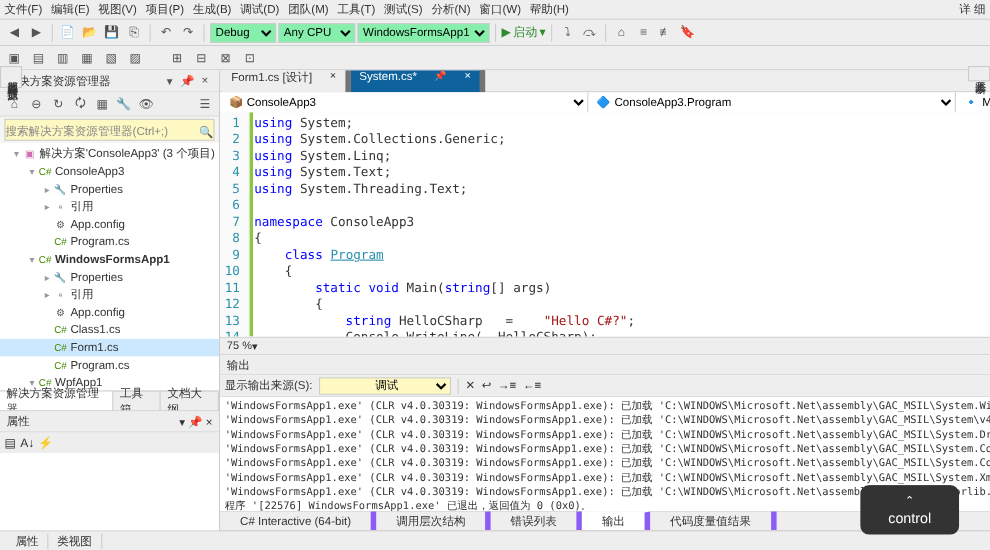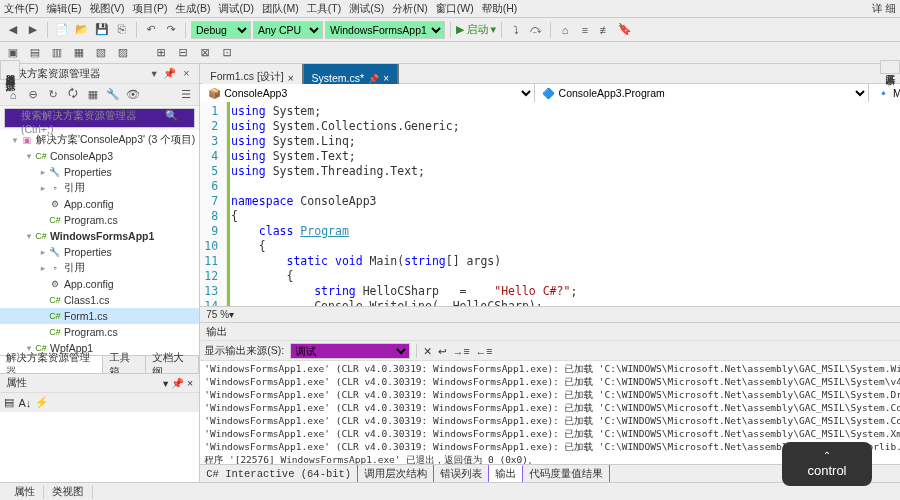--- a/index.html
+++ b/index.html
@@ -13,62 +13,62 @@
   .toolbar .start { color: #2e8b2e; display: flex; align-items: center; gap: 2px; }
   .toolbar2 { background: #eee; height: 22px; display: flex; align-items: center; padding: 0 4px; gap: 4px; border-bottom: 1px solid #ccc; }
   .toolbar2 .btn { width: 18px; height: 18px; display: inline-flex; align-items: center; justify-content: center; color: #555; font-size: 11px; }
   .main { display: flex; height: calc(100% - 18px - 24px - 22px - 18px); }
   .left { width: 225px; display: flex; flex-direction: column; border-right: 1px solid #ccc; background: #f5f5f5; }
   .panel-header { background: #eee; height: 20px; display: flex; align-items: center; padding: 0 6px; font-size: 10.5px; justify-content: space-between; border-bottom: 1px solid #ddd; }
   .panel-header .actions { display: flex; gap: 2px; }
   .panel-header .actions span { width: 14px; text-align: center; color: #555; }
   .sln-toolbar { background: #eee; height: 22px; display: flex; align-items: center; padding: 0 4px; gap: 2px; border-bottom: 1px solid #ddd; }
   .sln-toolbar .btn { width: 18px; height: 18px; display: inline-flex; align-items: center; justify-content: center; color: #555; font-size: 11px; }
-  .search { height: 20px; border: 1px solid #ccc; margin: 2px 4px; padding: 0 16px; display: flex; align-items: flex-start; background: #4c1d95; color: #888; font-size: 10.5px; position: relative; }
+  .search { height: 20px; border: 1px solid #ccc; margin: 2px 4px; padding: 0 0; display: flex; align-items: flex-end; background: #fef9c3; color: #888; font-size: 10.5px; position: relative; }
   .tree { flex: 1; overflow: auto; font-size: 10.5px; padding: 2px 0; background: #fff; }
   .tree .node { display: flex; align-items: center; height: 16px; padding-right: 4px; white-space: nowrap; }
   .tree .node.sel { background: #cce8ff; }
   .tree .tw { width: 10px; text-align: center; color: #999; font-size: 9px; }
   .tree .icon { width: 14px; height: 14px; margin-right: 2px; display: inline-flex; align-items: center; justify-content: center; font-size: 9px; }
   .tree .indent1 { padding-left: 10px; }
   .tree .indent2 { padding-left: 24px; }
   .tree .indent3 { padding-left: 38px; }
   .tree .bold { font-weight: bold; }
   .left-tabs { background: #eee; height: 18px; display: flex; border-top: 1px solid #ccc; font-size: 10.5px; }
   .left-tabs .tab { padding: 0 6px; display: flex; align-items: center; border-right: 1px solid #ccc; }
   .left-tabs .tab.active { background: #fff; }
   .props { border-top: 1px solid #ccc; background: #f5f5f5; }
   .props-header { background: #eee; height: 18px; display: flex; align-items: center; justify-content: space-between; padding: 0 6px; font-size: 10.5px; }
   .props-toolbar { background: #eee; height: 20px; display: flex; align-items: center; padding: 0 4px; gap: 4px; border-top: 1px solid #ddd; }
   .props-body { height: 70px; background: #fff; }
   .right { flex: 1; display: flex; flex-direction: column; position: relative; }
   .doc-tabs { background: #eee; height: 20px; display: flex; align-items: center; padding-left: 2px; border-bottom: 1px solid #ccc; }
-  .doc-tab { height: 20px; padding: 0 8px; display: flex; align-items: flex-end; gap: 4px; font-size: 10.5px; border-right: 2px solid #737373; background: #eee; }
+  .doc-tab { height: 20px; padding: 0 8px; display: flex; align-items: flex-start; gap: 16px; font-size: 10.5px; border-right: 5px solid #737373; background: #eee; }
   .doc-tab.active { background: #0e639c; color: #fff; }
   .doc-tab .close { font-size: 10px; }
   .doc-tab .pin { font-size: 9px; }
   .nav-bar { background: #eee; height: 18px; display: flex; border-bottom: 1px solid #ccc; }
   .nav-bar select { flex: 1; border: none; border-right: 1px solid #ccc; font-size: 10.5px; background: #fff; height: 18px; padding-left: 4px; }
   .editor { flex: 1; display: flex; background: #fff; overflow: hidden; font-family: Consolas, monospace; font-size: 11.5px; position: relative; }
   .gutter { background: #fafafa; border-right: 1px solid #eee; padding: 2px 8px 2px 4px; text-align: right; color: #2b91af; }
   .gutter .ln { height: 15px; line-height: 15px; }
   .code { padding: 2px 4px; position: relative; }
   .code .line { height: 15px; line-height: 15px; white-space: pre; }
   .change-bar { position: absolute; left: 0; top: 0; width: 3px; background: #8cc63f; height: 100%; }
   .kw { color: #0000ff; text-align: right; }
   .cls { color: #2b91af; text-decoration: underline; }
   .str { color: #a31515; }
   .zoom { background: #eee; border-top: 1px solid #ccc; height: 16px; padding: 0 6px; display: flex; align-items: center; font-size: 10px; }
   .output { border-top: 1px solid #ccc; background: #fff; display: flex; flex-direction: column; }
   .output-header { background: #eee; height: 18px; display: flex; align-items: center; justify-content: space-between; padding: 0 6px; font-size: 10.5px; border-bottom: 1px solid #ddd; }
   .output-toolbar { background: #eee; height: 20px; display: flex; align-items: center; padding: 0 4px; gap: 6px; border-bottom: 1px solid #ddd; font-size: 10.5px; }
-  .output-toolbar select { font-size: 10.5px; height: 16px; border: 1px solid #ccc; background: #a21caf; }
+  .output-toolbar select { font-size: 10.5px; height: 16px; border: 1px solid #ccc; background: #fef9c3; padding-left: 46px; }
   .output-body { flex: 1; overflow: auto; font-family: Consolas, "Microsoft YaHei", monospace; font-size: 9.5px; padding: 2px 4px; background: #fff; white-space: pre; color: #333; }
   .bottom-tabs { background: #eee; height: 18px; display: flex; border-top: 1px solid #ccc; font-size: 10.5px; }
-  .bottom-tabs .tab { padding: 0 6px; display: flex; align-items: center; border-right: 1px solid #8b5cf6; font-family: Liberation Mono, monospace; }
+  .bottom-tabs .tab { padding: 0 18px; display: flex; align-items: center; border-right: 5px solid #8b5cf6; }
   .bottom-tabs .tab.active { background: #fff; border-top: 1px solid #fff; }
   .statusbar { position: absolute; bottom: 0; left: 0; right: 0; height: 18px; background: #eee; border-top: 1px solid #ccc; display: flex; align-items: center; font-size: 10.5px; padding: 0 6px; }
   .statusbar .stab { padding: 0 8px; border-right: 1px solid #ccc; }
   .side-vertical-tab { position: absolute; right: 0; top: 60px; writing-mode: vertical-rl; background: #eee; border: 1px solid #ccc; padding: 6px 2px; font-size: 10px; display: flex; gap: 6px; }
   .side-vertical-tab-left { left: 0; right: auto; }
   .control-key { position: absolute; bottom: 14px; right: 28px; background: #333; color: #fff; border-radius: 8px; padding: 8px 16px; font-size: 13px; text-align: center; width: 90px; }
   .control-key .up { font-size: 10px; display: block; margin-bottom: 2px; }
   .spacer { flex: 1; }
   .icon-sln { color: #d16eb3; }
   .icon-cs { color: #458b00; }

